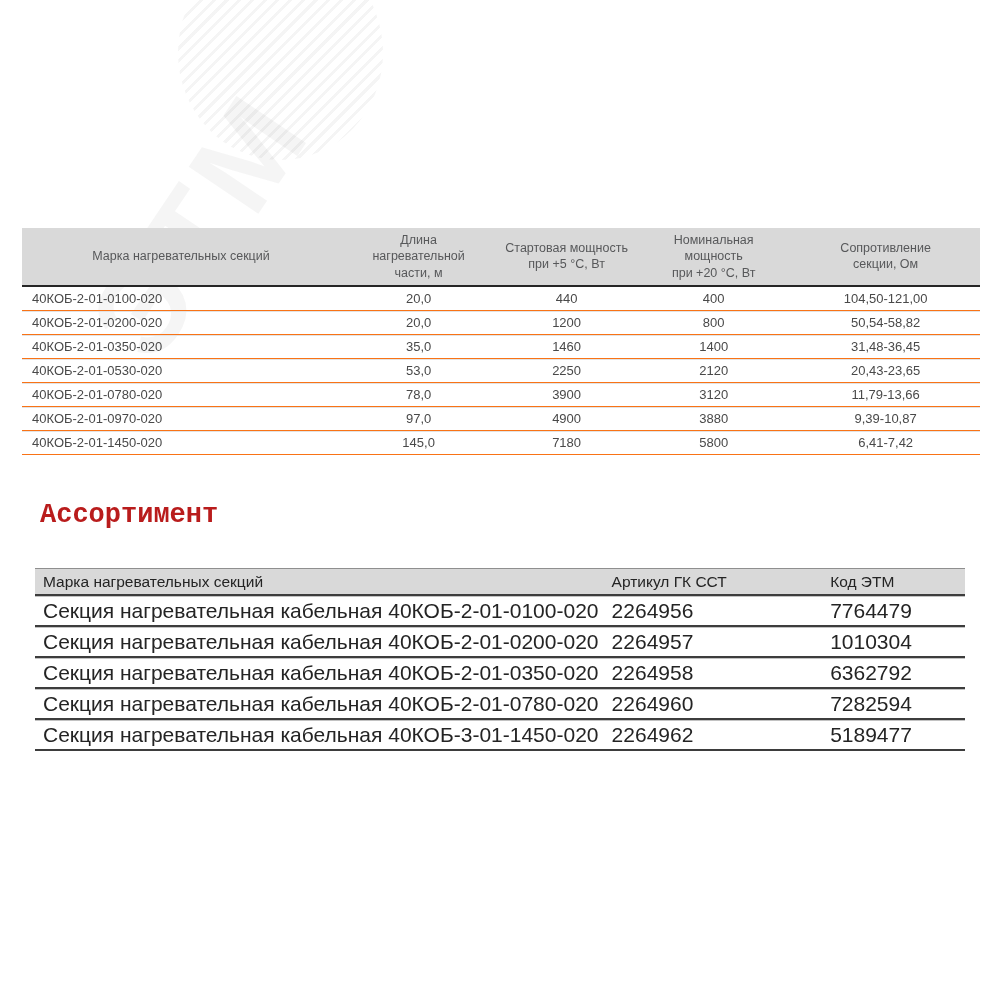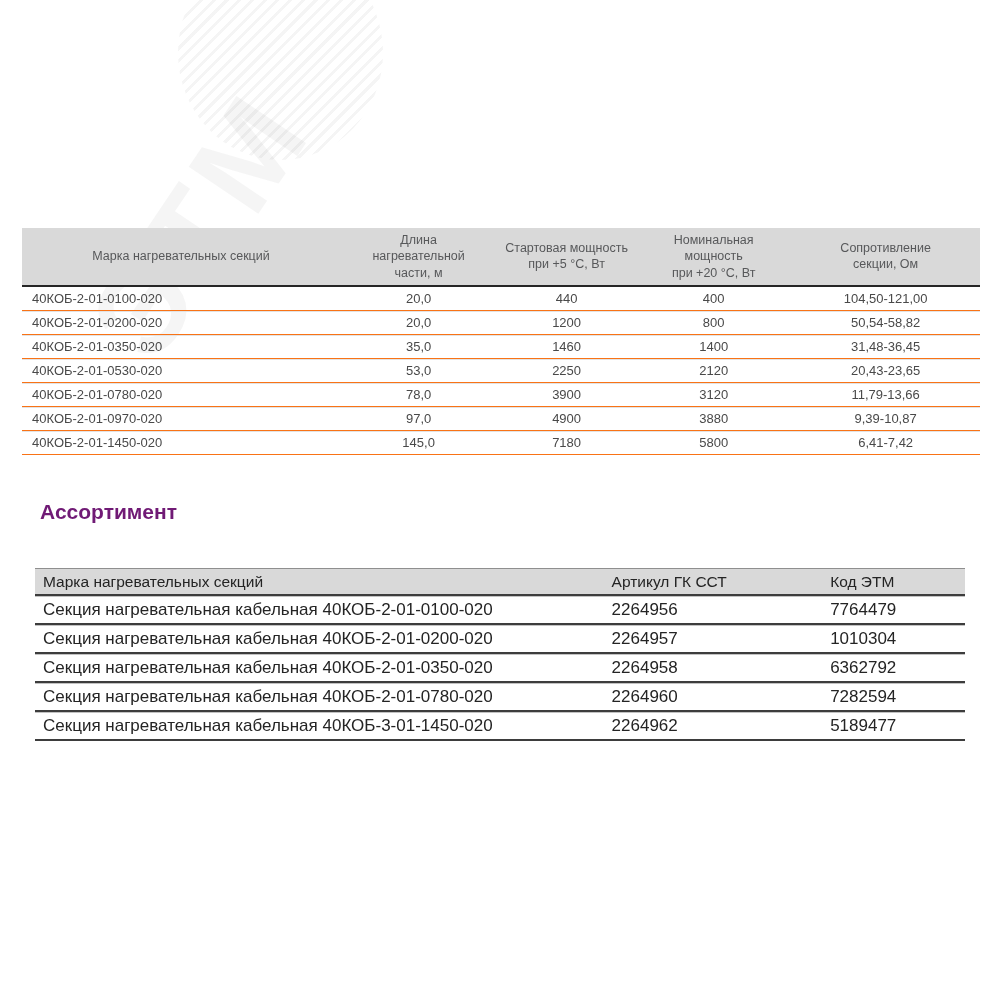--- a/index.html
+++ b/index.html
@@ -39,22 +39,22 @@
   }
 
   
   .title1 {
     position: absolute; left: 27px; top: 184px;
     font-size: 22px; font-weight: 700; color: #1a1a1a;
     z-index: 1; white-space: nowrap;
   }
   .title2 {
     position: absolute; left: 40px; top: 500px;
-    font-size: 21px; font-weight: 700; color: #701a75;
-    z-index: 1; white-space: nowrap;
+    font-size: 27px; font-weight: 700; color: #b91c1c;
+    z-index: 1; white-space: nowrap; font-family: Liberation Mono, monospace;
   }
 
   
   .t1wrap { position: absolute; left: 22px; top: 228px; width: 958px; z-index: 1; }
   table { width: 100%; border-collapse: separate; border-spacing: 0; table-layout: fixed; }
   .t1 th {
     box-sizing: border-box;
     height: 55px;
     background: #d9d9d9;
     font-weight: 400;
@@ -92,21 +92,21 @@
     color: #242424;
     text-align: left;
     vertical-align: middle;
     padding: 2px 0;
     border-top: 1px solid #8f8f8f;
     border-bottom: 2px solid #3d3d3d;
   }
   .t2 td {
     box-sizing: border-box;
     height: 29px;
-    font-size: 17px;
+    font-size: 21px;
     color: #242424;
     text-align: left;
     vertical-align: middle;
     padding: 2px 0;
     border-bottom: 2px solid #3d3d3d;
     margin-left: 12px;
   }
   .t2 tbody tr td { border-top: 1px solid #c2c2c2; }
   .t2 th.pad, .t2 td.pad { padding-left: 8px; }
 </style>

